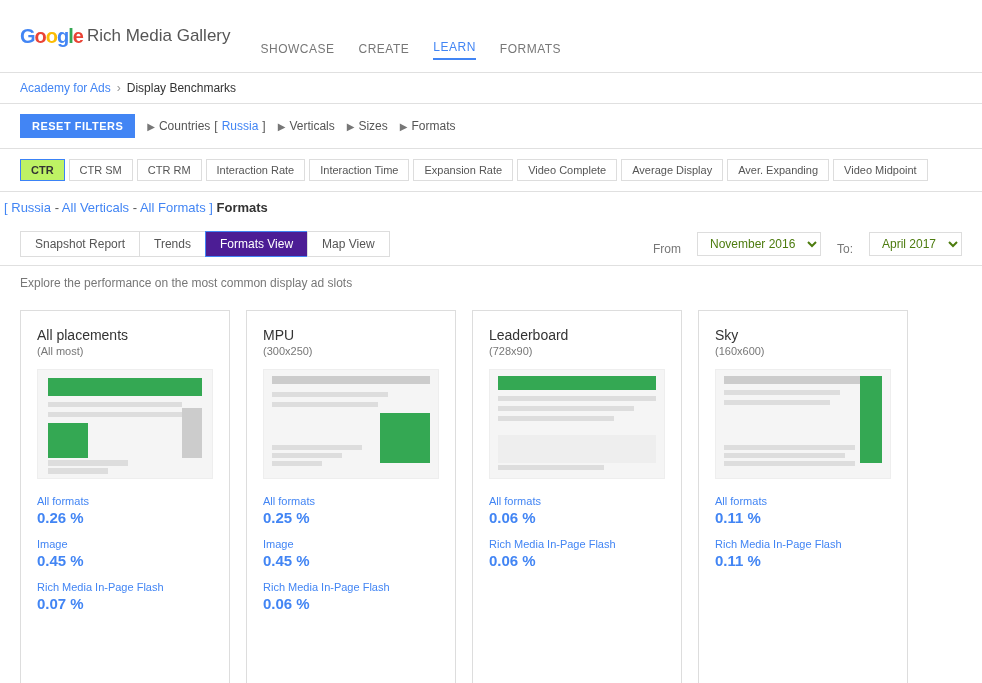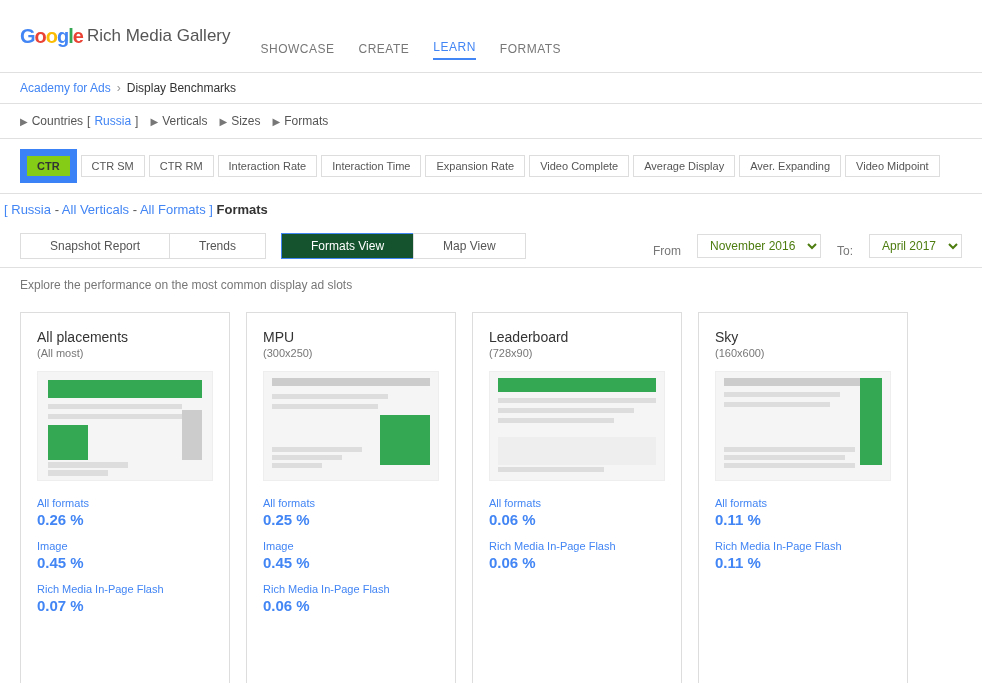--- a/index.html
+++ b/index.html
@@ -108,22 +108,22 @@
     }
     .metric-tab {
       padding: 4px 10px;
       font-size: 11px;
       border: 1px solid #ddd;
       cursor: pointer;
       color: #555;
       background: #fff;
     }
     .metric-tab.active {
-      background: #84cc16;
-      border: 7px solid #3b82f6;
+      background: #bef264;
+      border: 1px solid #3b82f6;
       font-weight: bold;
       color: #333;
     }
 
     
     .filter-label {
       padding: 8px 4px;
       font-size: 13px;
       color: #555;
     }
@@ -137,33 +137,32 @@
       padding: 8px 20px;
       gap: 0;
       border-bottom: 1px solid #e0e0e0;
       justify-content: space-between;
     }
     .view-btns {
       display: flex;
       align-items: center;
     }
     .view-btn {
-      padding: 5px 29px;
+      padding: 5px 14px;
       font-size: 12px;
       border: 1px solid #ddd;
       cursor: pointer;
       color: #555;
       background: #fff;
       margin-right: -1px;
     }
     .view-btn.active {
-      background: #14532d;
+      background: #4c1d95;
       color: #fff;
       border-color: #4285F4;
-      margin-left: 16px;
     }
     .date-controls {
       display: flex;
       align-items: flex-end;
       gap: 16px;
       font-size: 12px;
       color: #555;
     }
     .date-select {
       border: 1px solid #ddd;
@@ -291,20 +290,21 @@
   </nav>
 </div>
 
 <div class="breadcrumb">
   <a>Academy for Ads</a>
   <span class="sep">›</span>
   <span>Display Benchmarks</span>
 </div>
 
 <div class="filter-bar">
+  <button class="reset-btn">RESET FILTERS</button>
   <div class="filter-item">
     <span class="filter-arrow">▶</span>
     <span>Countries</span>
     <span>[</span>
     <span class="filter-value">Russia</span>
     <span>]</span>
   </div>
   <div class="filter-item">
     <span class="filter-arrow">▶</span>
     <span>Verticals</span>

